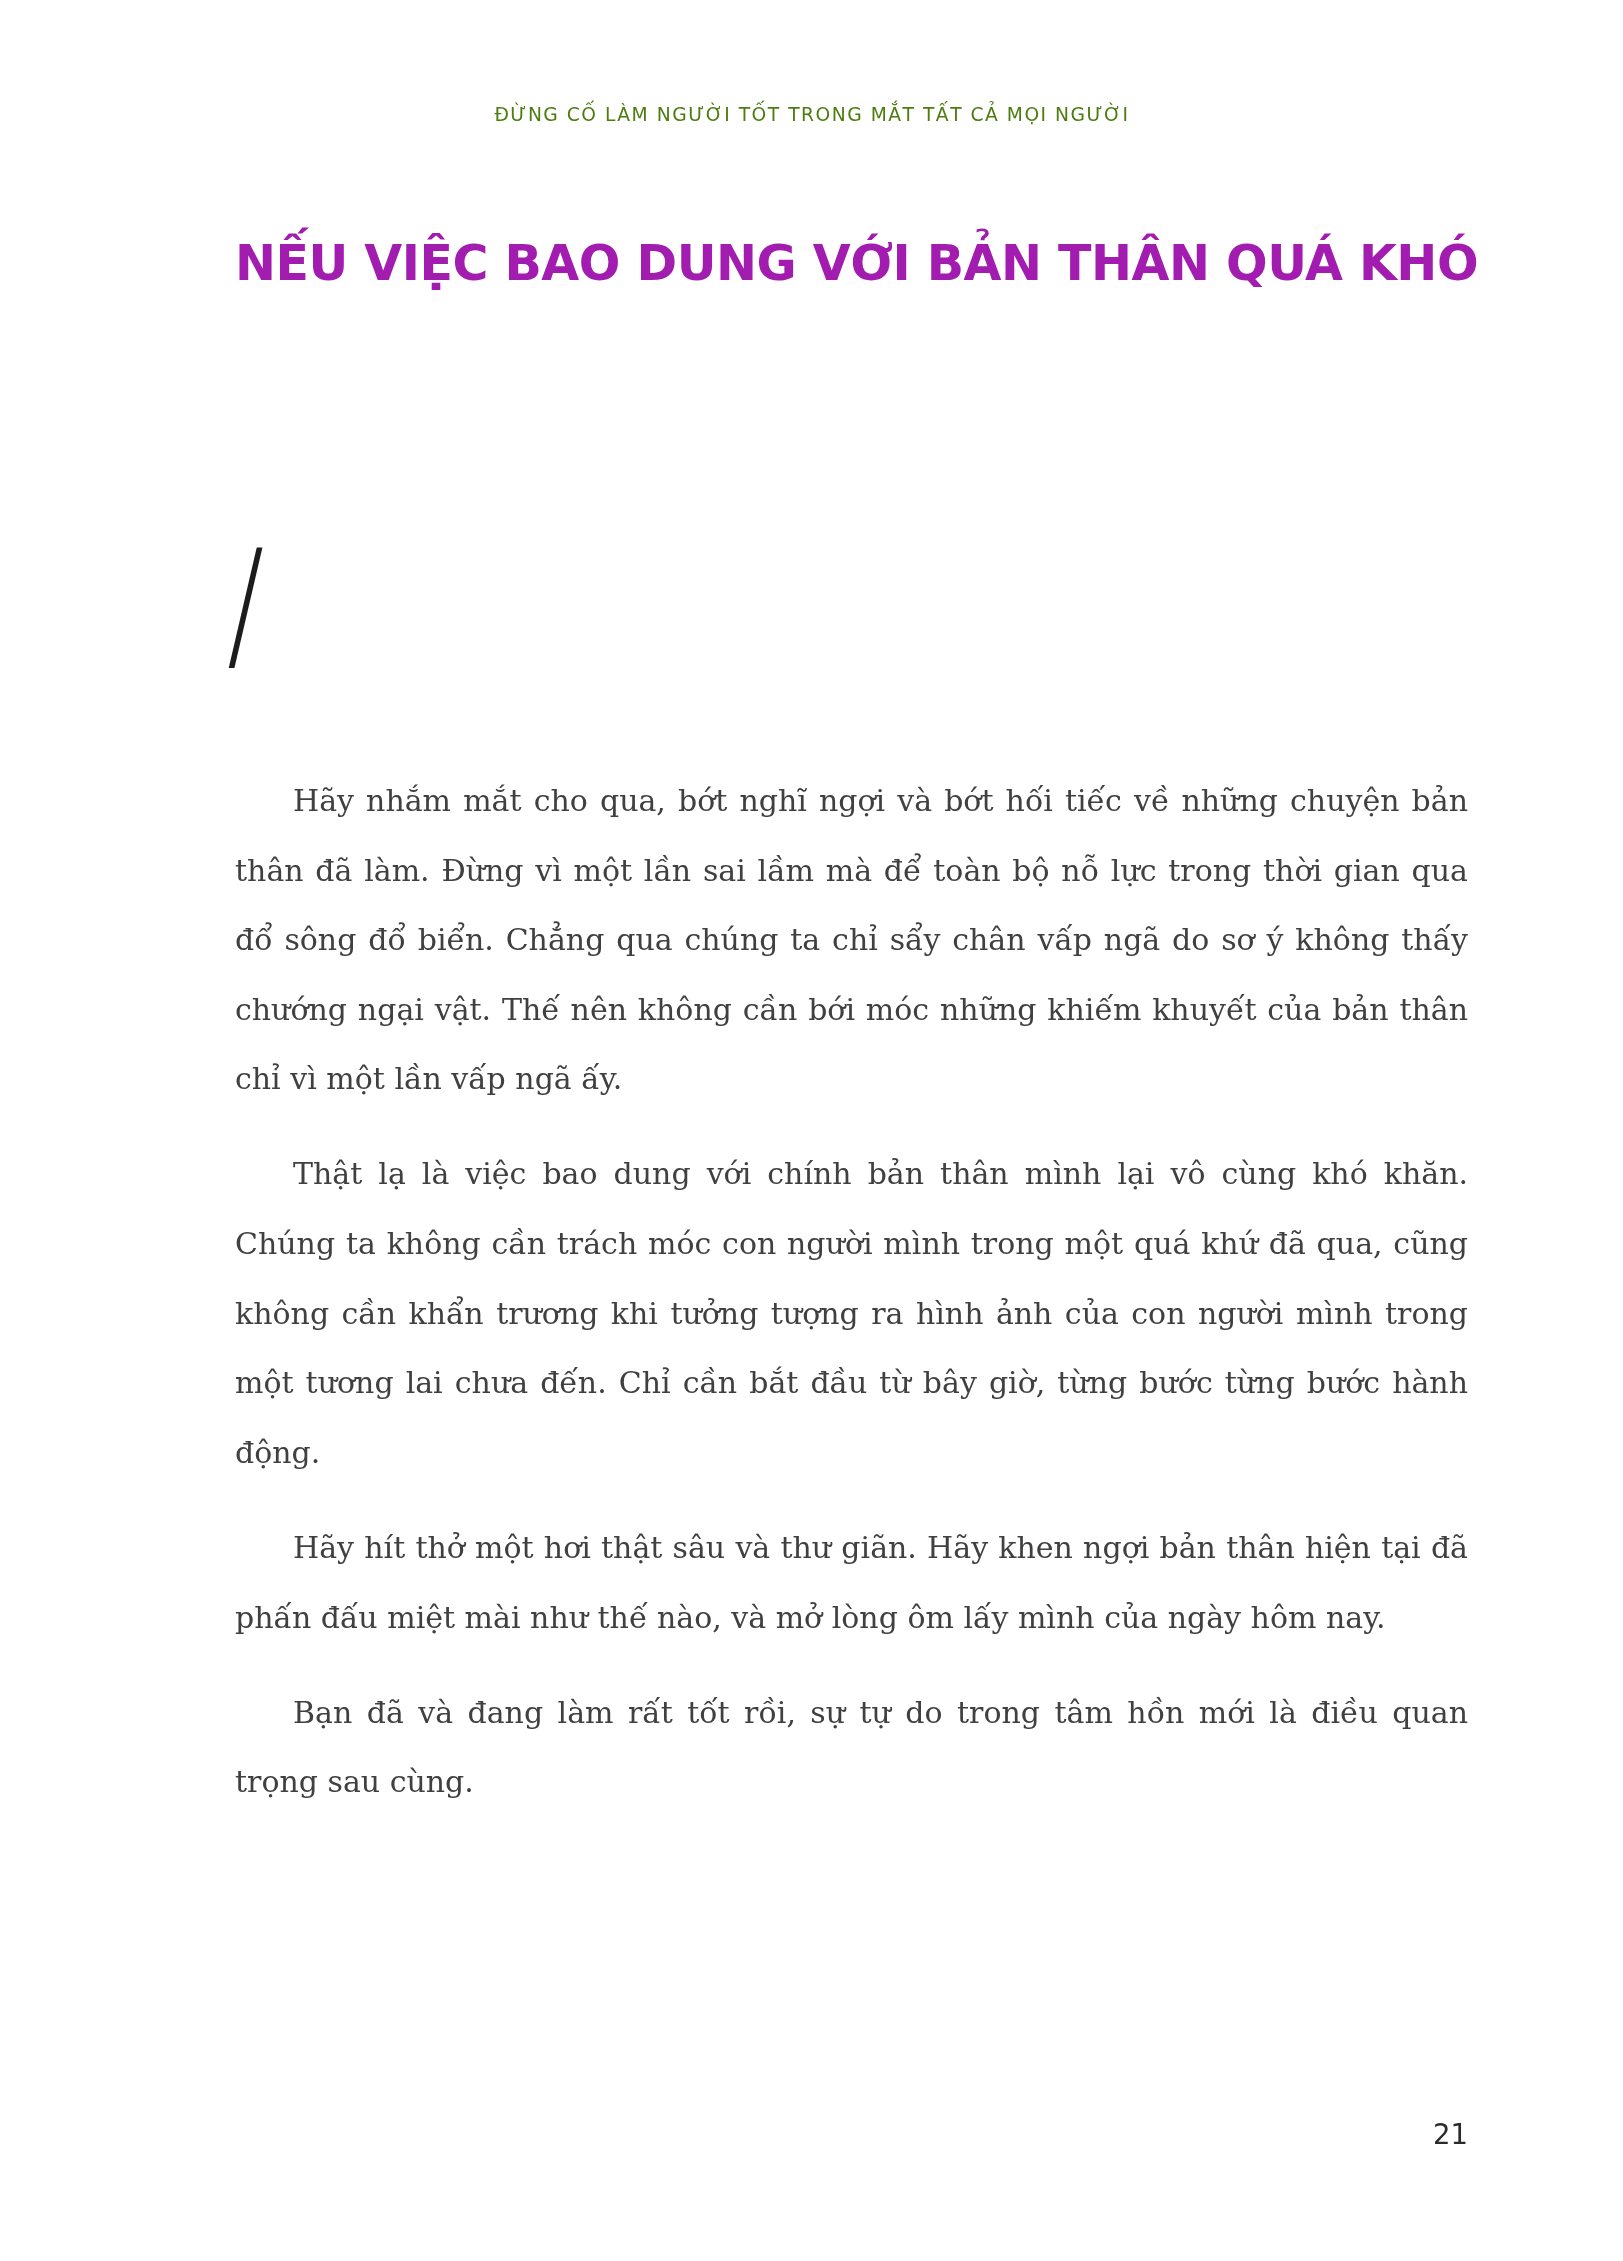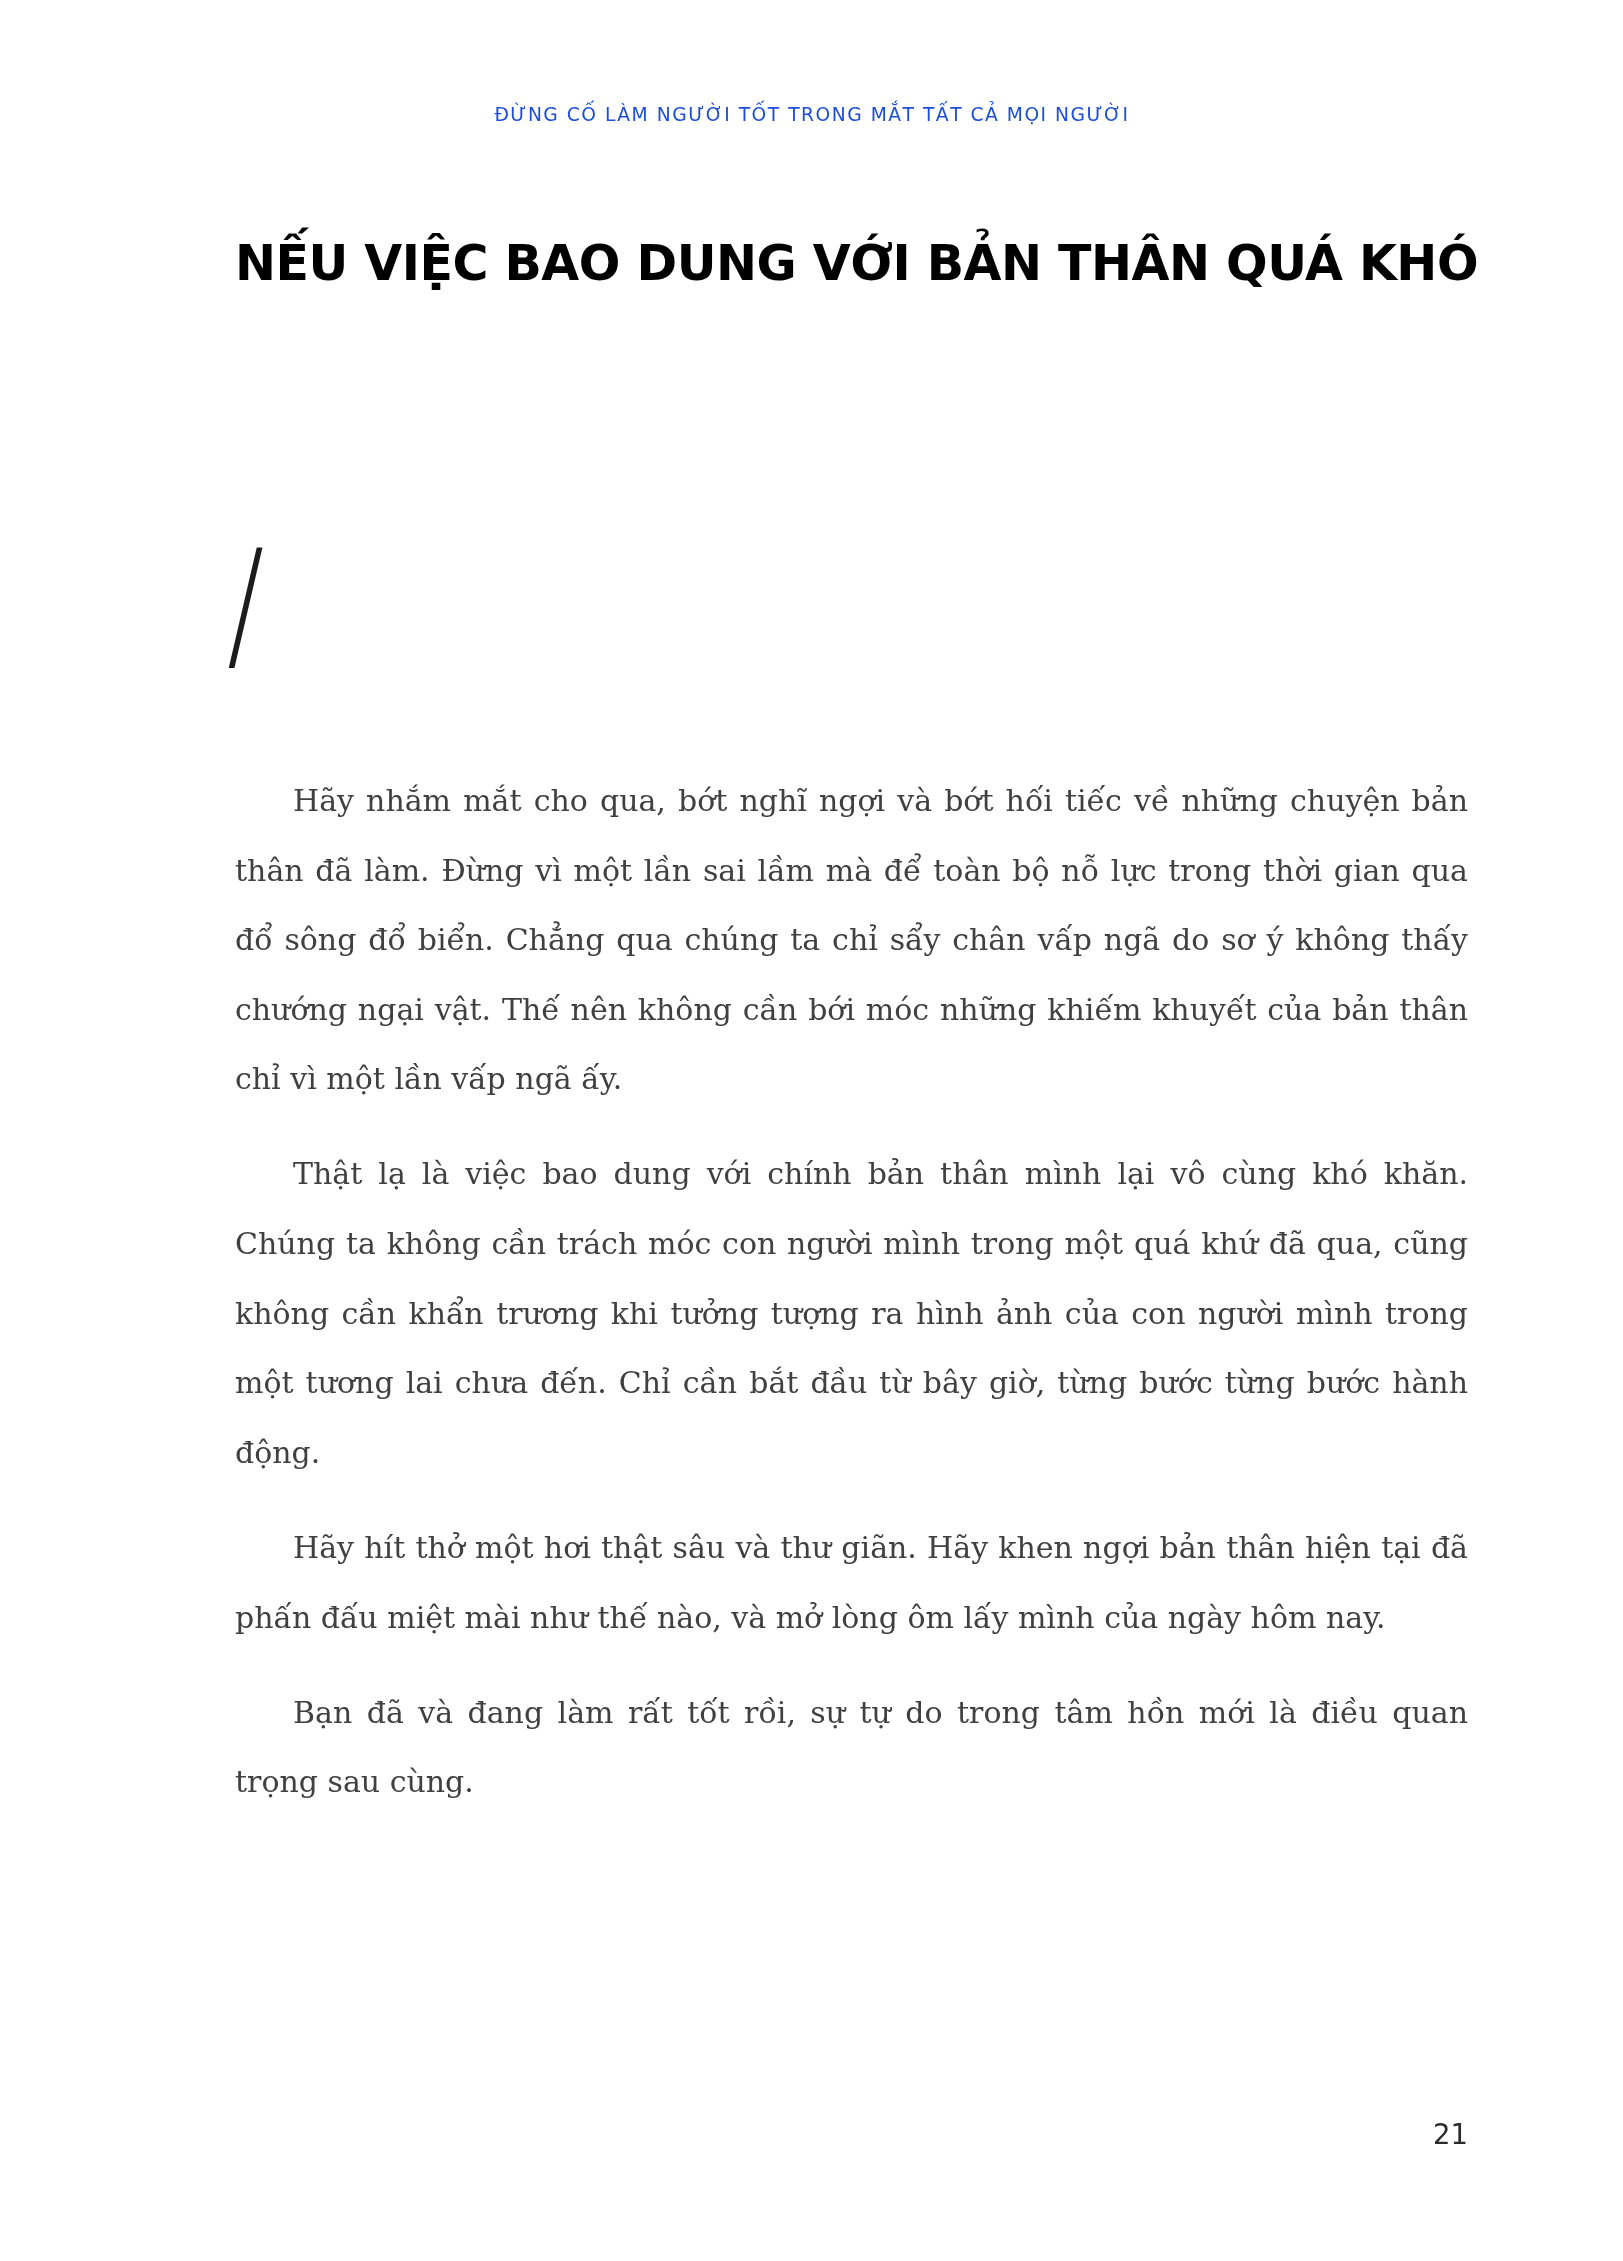--- a/index.html
+++ b/index.html
@@ -17,32 +17,32 @@
   .running-header {
     position: absolute;
     top: 104px;
     left: 0;
     width: 100%;
     text-align: center;
     font-family: "DejaVu Sans", "Liberation Sans", sans-serif;
     font-size: 18.7px;
     font-weight: 500;
     letter-spacing: 1.5px;
-    color: #1d4ed8;
+    color: #4d7c0f;
   }
   .chapter-title {
     position: absolute;
     top: 235px;
     left: 235px;
     right: 98px;
     font-family: "DejaVu Sans", "Liberation Sans", sans-serif;
     font-size: 49px;
     font-weight: 600;
     letter-spacing: -0.5px;
-    color: #000000;
+    color: #a21caf;
     white-space: nowrap;
   }
   .section-mark {
     position: absolute;
     top: 530px;
     left: 227px;
     font-family: "DejaVu Sans", "Liberation Sans", sans-serif;
     font-size: 147px;
     font-weight: 100;
     line-height: 1;

